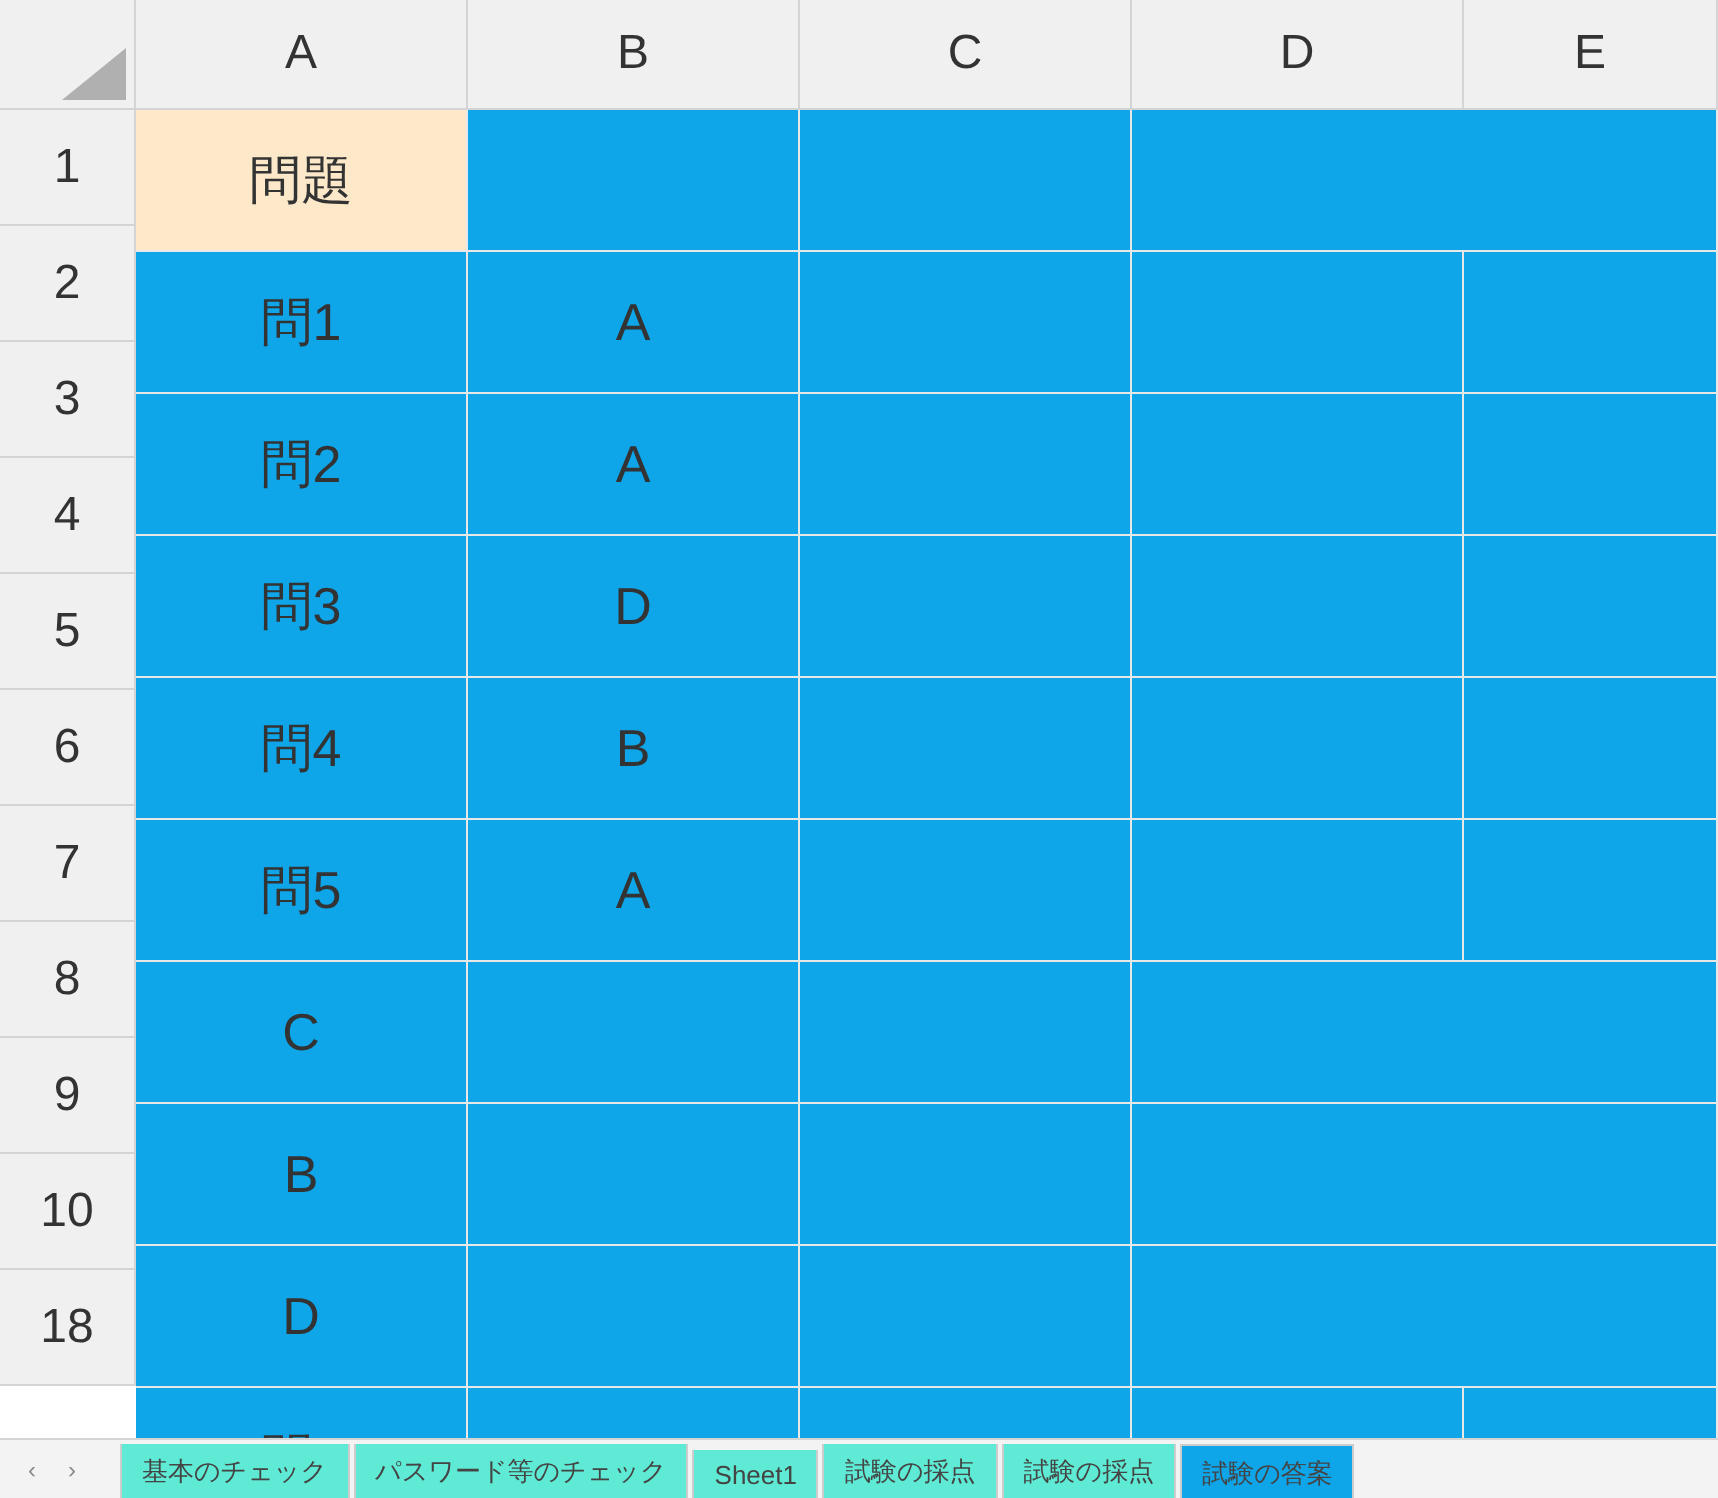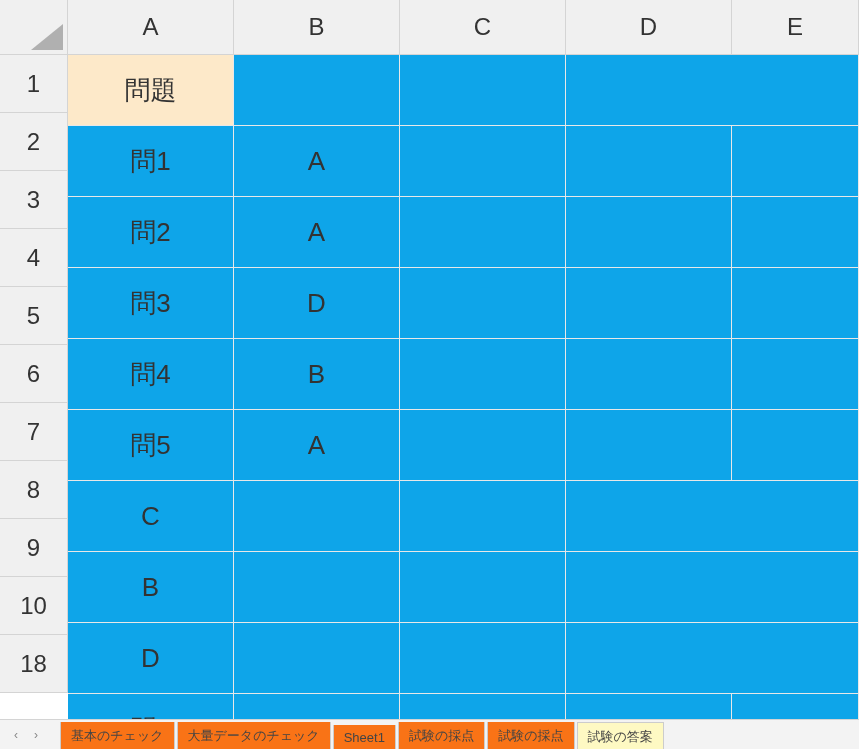--- a/index.html
+++ b/index.html
@@ -110,30 +110,30 @@
     }
     .nav-arrow { cursor: pointer; font-size: 12px; user-select: none; }
     .tabs {
       display: flex;
       align-items: flex-end;
       gap: 2px;
       padding-left: 8px;
     }
     .tab {
       padding: 5px 10px 4px;
-      background: #f97316;
+      background: #5eead4;
       border: 1px solid #ccc;
       border-bottom: none;
       border-top: none;
       color: #444;
       cursor: pointer;
       white-space: nowrap;
     }
     .tab.active {
-      background: #fef9c3;
+      background: #0ea5e9;
       border-top: 1px solid #ccc;
       font-weight: 400;
       position: relative;
       top: 1px;
     }
   </style>
 </head>
 <body>
 
 <div class="spreadsheet">
@@ -237,19 +237,19 @@
   </div>
 </div>
 
 <div class="tabs-bar">
   <div class="nav-arrows">
     <span class="nav-arrow">‹</span>
     <span class="nav-arrow">›</span>
   </div>
   <div class="tabs">
     <div class="tab">基本のチェック</div>
-    <div class="tab">大量データのチェック</div>
+    <div class="tab">パスワード等のチェック</div>
     <div class="tab">Sheet1</div>
     <div class="tab">試験の採点</div>
     <div class="tab">試験の採点</div>
     <div class="tab active">試験の答案</div>
   </div>
 </div>
 
 </body></html>

